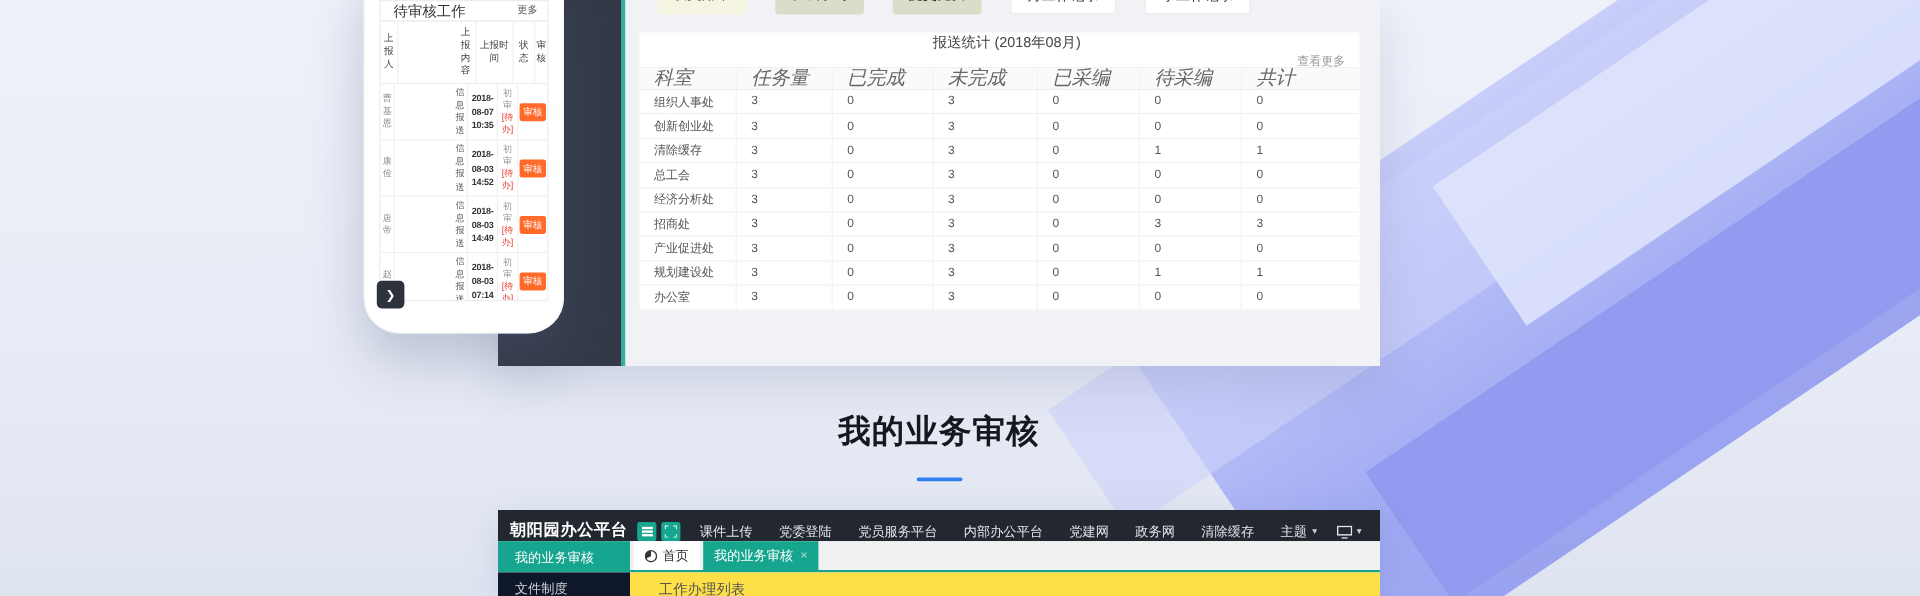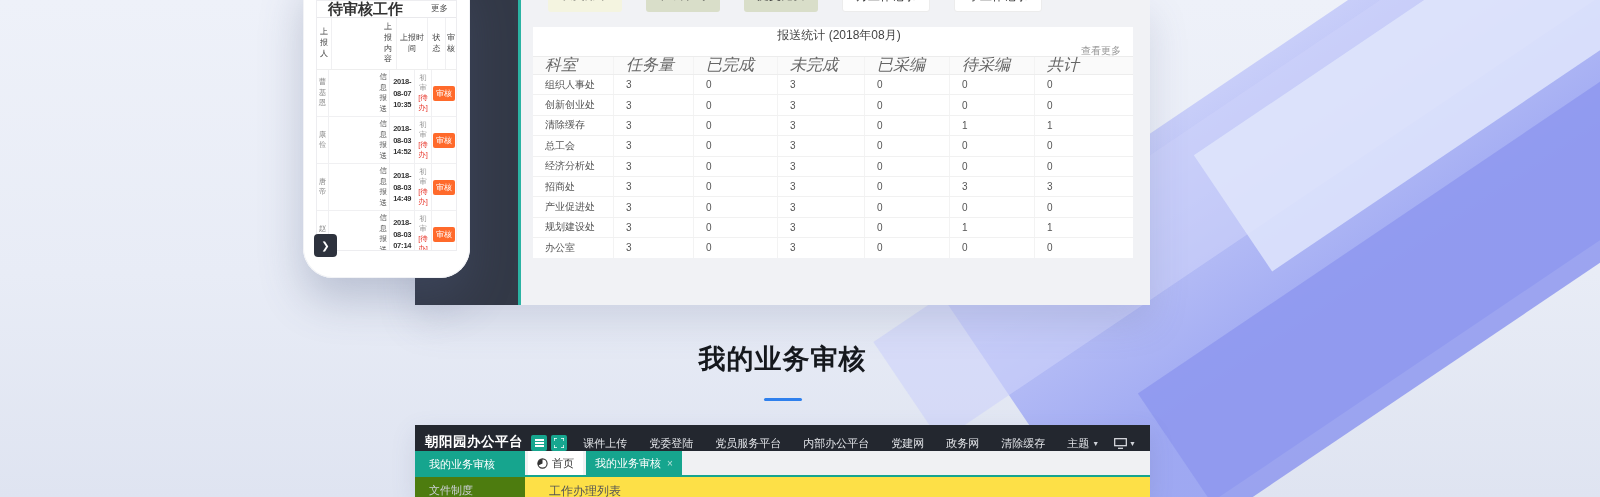--- a/index.html
+++ b/index.html
@@ -45,21 +45,21 @@
   .cw5{width:85px;} .cw6{width:85px;text-align:right;} .cw7{flex:1;}
   .val-green { color:#2eb135; } .val-red { color:#f5372e; }
 
   
   #phone { position:absolute; left:303px; top:-34px; width:167px; height:312px; z-index:4;
            background:#fff; border-radius:30px;
            box-shadow:0 22px 44px rgba(80,92,130,.30), inset 0 0 0 1px #f2f3f6; }
   #screen { position:absolute; left:13px; right:13px; top:34px; bottom:27px;
             background:#fff; border:1px solid #ededf0; overflow:hidden; }
   .ph-head { height:17px; display:flex; align-items:center; border-bottom:1px solid #e9e9ec; }
-  .ph-title { margin-left:11px; font-size:15px; color:#333;font-weight:bold; }
+  .ph-title { margin-left:11px; font-size:12px; color:#333; }
   .ph-more { margin-left:auto; margin-right:8px; font-size:8.5px; color:#555; cursor:pointer; }
   #ph-thead { display:flex; border-bottom:1px solid #eee; min-height:40px; }
   .ph-th { font-size:8px; color:#444; display:flex; align-items:center; justify-content:center;
            text-align:center; padding:4px 1px; line-height:1.35; border-right:1px solid #f0f0f2; }
   .ph-td { display:flex; align-items:center; justify-content:center; text-align:center;
            padding:2px 1px; border-right:1px solid #f0f0f2; }
   .pc1{width:21px;} .pc2{width:23px;margin-left:48px;} .pc3{width:45px;} .pc4{width:25px;} .pc5{flex:1; border-right:none;}
   .ph-row { display:flex; border-bottom:1px solid #f0f0f2; height:47px; }
   .stack { display:inline-block; width:9px; word-break:break-all; line-height:1.4; }
   .name-txt { color:#8a8a8a; font-size:7.5px; }
@@ -96,21 +96,21 @@
   .oa-row2 { height:26px; display:flex; }
   .oa-side-head { width:110px; background:#16a58e; color:#fff; font-size:11px;
                   display:flex; align-items:center; padding-left:14px; cursor:pointer; }
   .oa-tabs { flex:1; background:#f0f1f3; border-bottom:2px solid #16a58e; display:flex; }
   .tab { height:24px; display:flex; align-items:center; padding:0 9px; font-size:11px; cursor:pointer; }
   .tab.home { background:#fff; margin-left:3px; color:#333; gap:4px; }
   .tab.active { background:#16a58e; color:#fff; margin-left:3px; gap:6px; }
   .tab-close { color:#b7e2da; font-size:10px; cursor:pointer; }
 
   .oa-row3 { height:20px; display:flex; }
-  .oa-side-item { width:110px; background:#4d7c0f; color:#ccd0d7; font-size:11px; padding:6px 0 0 14px; cursor:pointer; }
+  .oa-side-item { width:110px; background:#0f172a; color:#ccd0d7; font-size:11px; padding:6px 0 0 14px; cursor:pointer; }
   .oa-content { flex:1; background:#fde047; }
   .oa-partial { margin:6px 0 0 24px; font-size:12px; color:#555; }
 </style>
 </head>
 <body>
 
 <div class="deco" id="deco1"></div>
 <div class="deco" id="deco2"></div>
 <div class="deco" id="deco4"></div>
 <div class="deco" id="deco3"></div>

